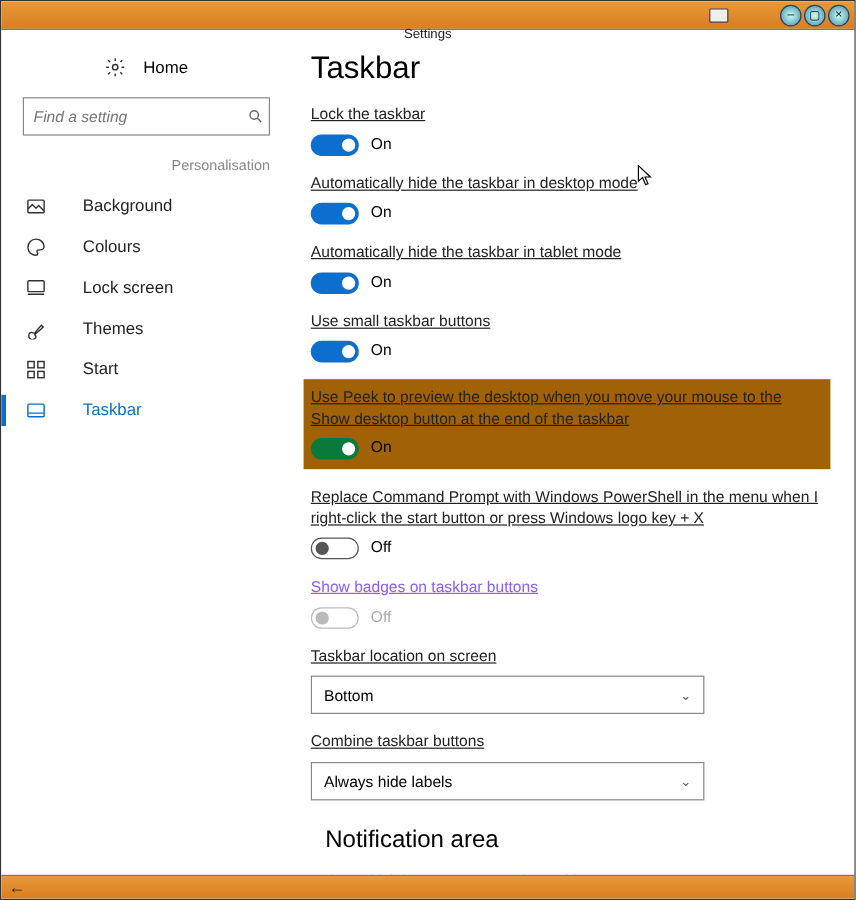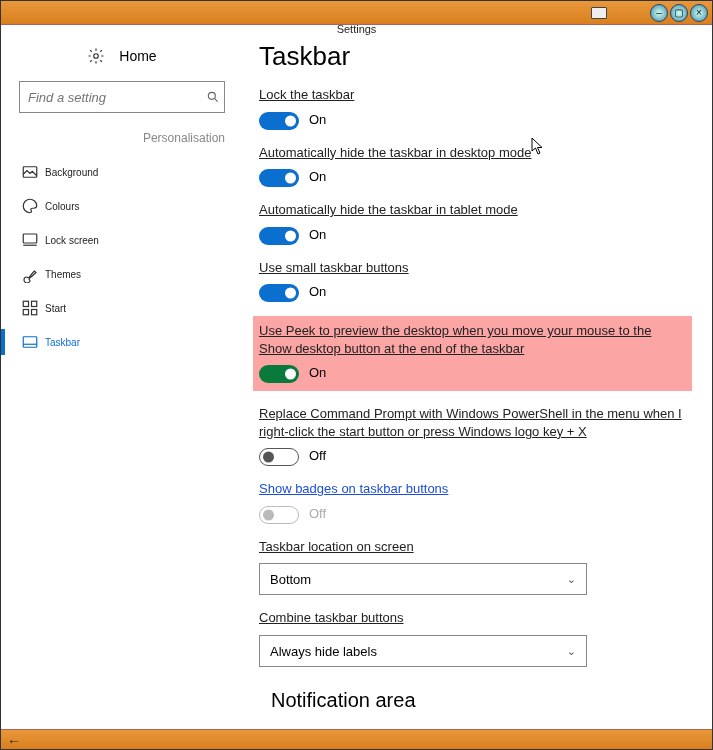--- a/index.html
+++ b/index.html
@@ -13,31 +13,31 @@
   
   .app { display:flex; height:calc(100% - 24px - 20px); background:#fff; }
   .sidebar { width:242px; padding:18px 0 0 0; }
   .home-row { display:flex; align-items:center; gap:14px; padding:4px 20px 16px 20px; cursor:pointer;justify-content:center; }
   .home-row .gear { width:18px; height:18px; display:inline-flex; align-items:center; justify-content:center; }
   .home-row span.lbl { font-size:14px; }
   .search-box { margin:0 18px 16px 18px; border:1px solid #888; height:32px; display:flex; align-items:center; padding:0 8px; }
   .search-box input { border:none; outline:none; flex:1; font-size:13px; font-style:italic; color:#888; background:transparent; }
   .search-box .sicon { width:14px; height:14px; }
   .group-label { font-size:12px; color:#888; padding:2px 18px 10px 18px;text-align:right; }
-  .nav-item { display:flex; align-items:center; gap:6px; padding:8px 20px; font-size:10px; color:#222; cursor:pointer; position:relative; }
+  .nav-item { display:flex; align-items:flex-start; gap:30px; padding:8px 20px; font-size:14px; color:#222; cursor:pointer; position:relative; }
   .nav-item .nicon { width:18px; height:18px; display:flex; align-items:center; justify-content:center; }
   .nav-item.selected::before { content:""; position:absolute; left:0; top:4px; bottom:4px; width:4px; background:#0b6fcf; }
   .nav-item.selected { color:#0b6fcf; }
   
   .content { flex:1; padding:16px 26px 0 16px; overflow:hidden; }
   h1.page-title { font-weight:400; font-size:26px; margin-bottom:14px; }
   .setting { margin-bottom:14px; }
-  .setting.highlight { background:#fca5a5; padding:6px 6px 8px 6px; margin-left:-6px; margin-right:-6px; }
+  .setting.highlight { background:#a16207; padding:6px 6px 8px 6px; margin-left:-6px; margin-right:-6px; }
   .setting .slabel { font-size:13px; color:#222; margin-bottom:8px; line-height:1.35;text-decoration:underline; }
-  .setting.disabled .slabel { color:#1d4ed8; }
+  .setting.disabled .slabel { color:#8b5cf6; }
   .toggle-row { display:flex; align-items:flex-start; gap:10px; }
   .toggle { width:40px; height:18px; border-radius:10px; position:relative; cursor:pointer; }
   .toggle.on { background:#0b6fcf; }
   .toggle.on.green { background:#0a7a3c; }
   .toggle.off { background:#fff; border:1.5px solid #555; }
   .toggle.off.disabled { border-color:#bbb; }
   .toggle .knob { position:absolute; width:11px; height:11px; border-radius:50%; top:50%; transform:translateY(-50%); }
   .toggle.on .knob { right:3px; background:#fff; }
   .toggle.off .knob { left:3px; background:#555; }
   .toggle.off.disabled .knob { background:#bbb; }

